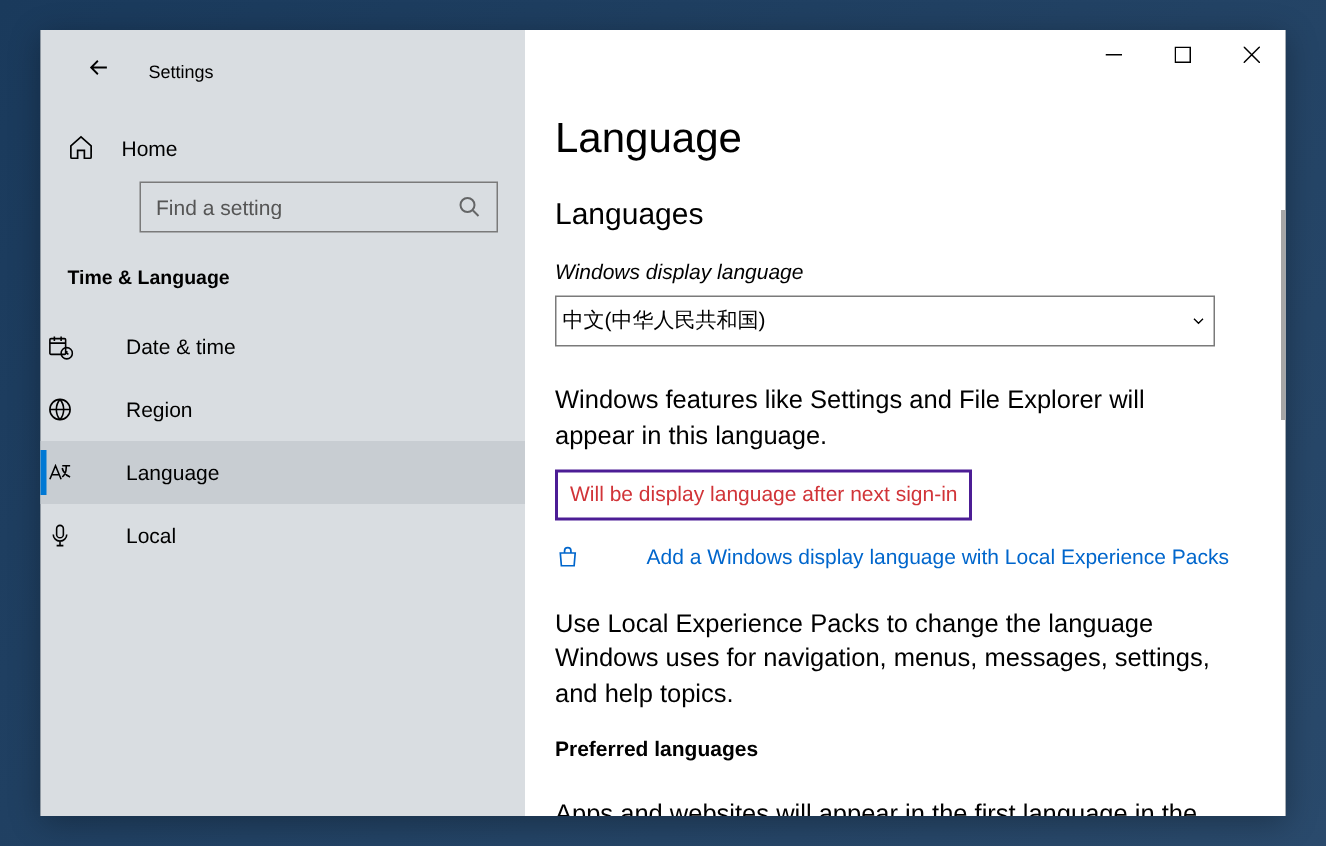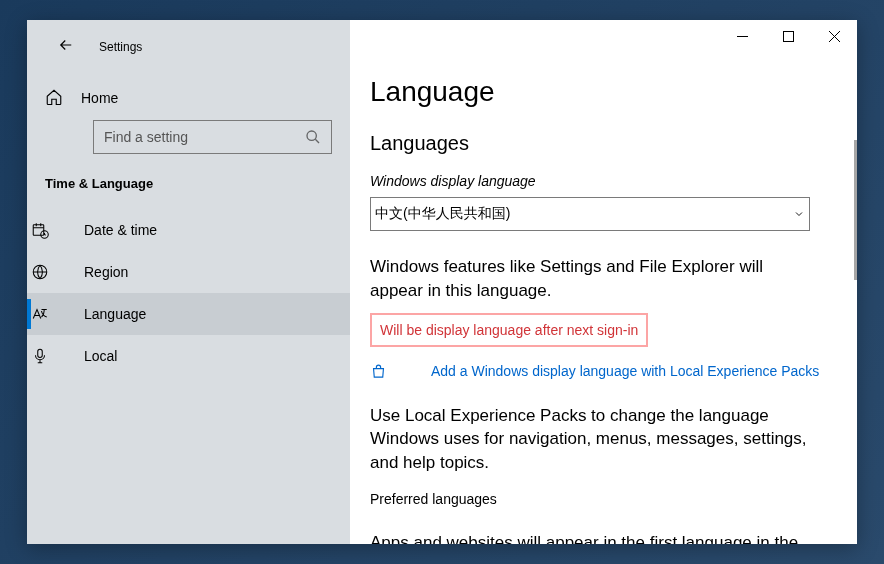--- a/index.html
+++ b/index.html
@@ -154,21 +154,21 @@
     .chevron { width: 12px; height: 12px; }
     .desc-text {
       font-size: 17px;
       color: #000;
       line-height: 1.4;
       margin-bottom: 10px;
       max-width: 440px;
       margin-top: 24px;
     }
     .highlight-box {
-      border: 2px solid #fca5a5;
+      border: 2px solid #4c1d95;
       padding: 6px 8px;
       display: inline-block;
       margin-bottom: 16px;
     }
     .highlight-text {
       color: #d13438;
       font-size: 14px;
     }
     .link-row {
       display: flex;
@@ -181,20 +181,21 @@
       color: #0066cc;
       font-size: 14px;
       cursor: pointer;
       margin-left: 36px;
     }
     .sub-section {
       font-size: 14px;
       color: #000;
       margin-top: 16px;
       margin-bottom: 8px;
+      font-weight: bold;
     }
     .scrollbar-track {
       position: absolute;
       right: 0;
       top: 120px;
       bottom: 0;
       width: 4px;
     }
     .scrollbar-thumb {
       width: 3px;

